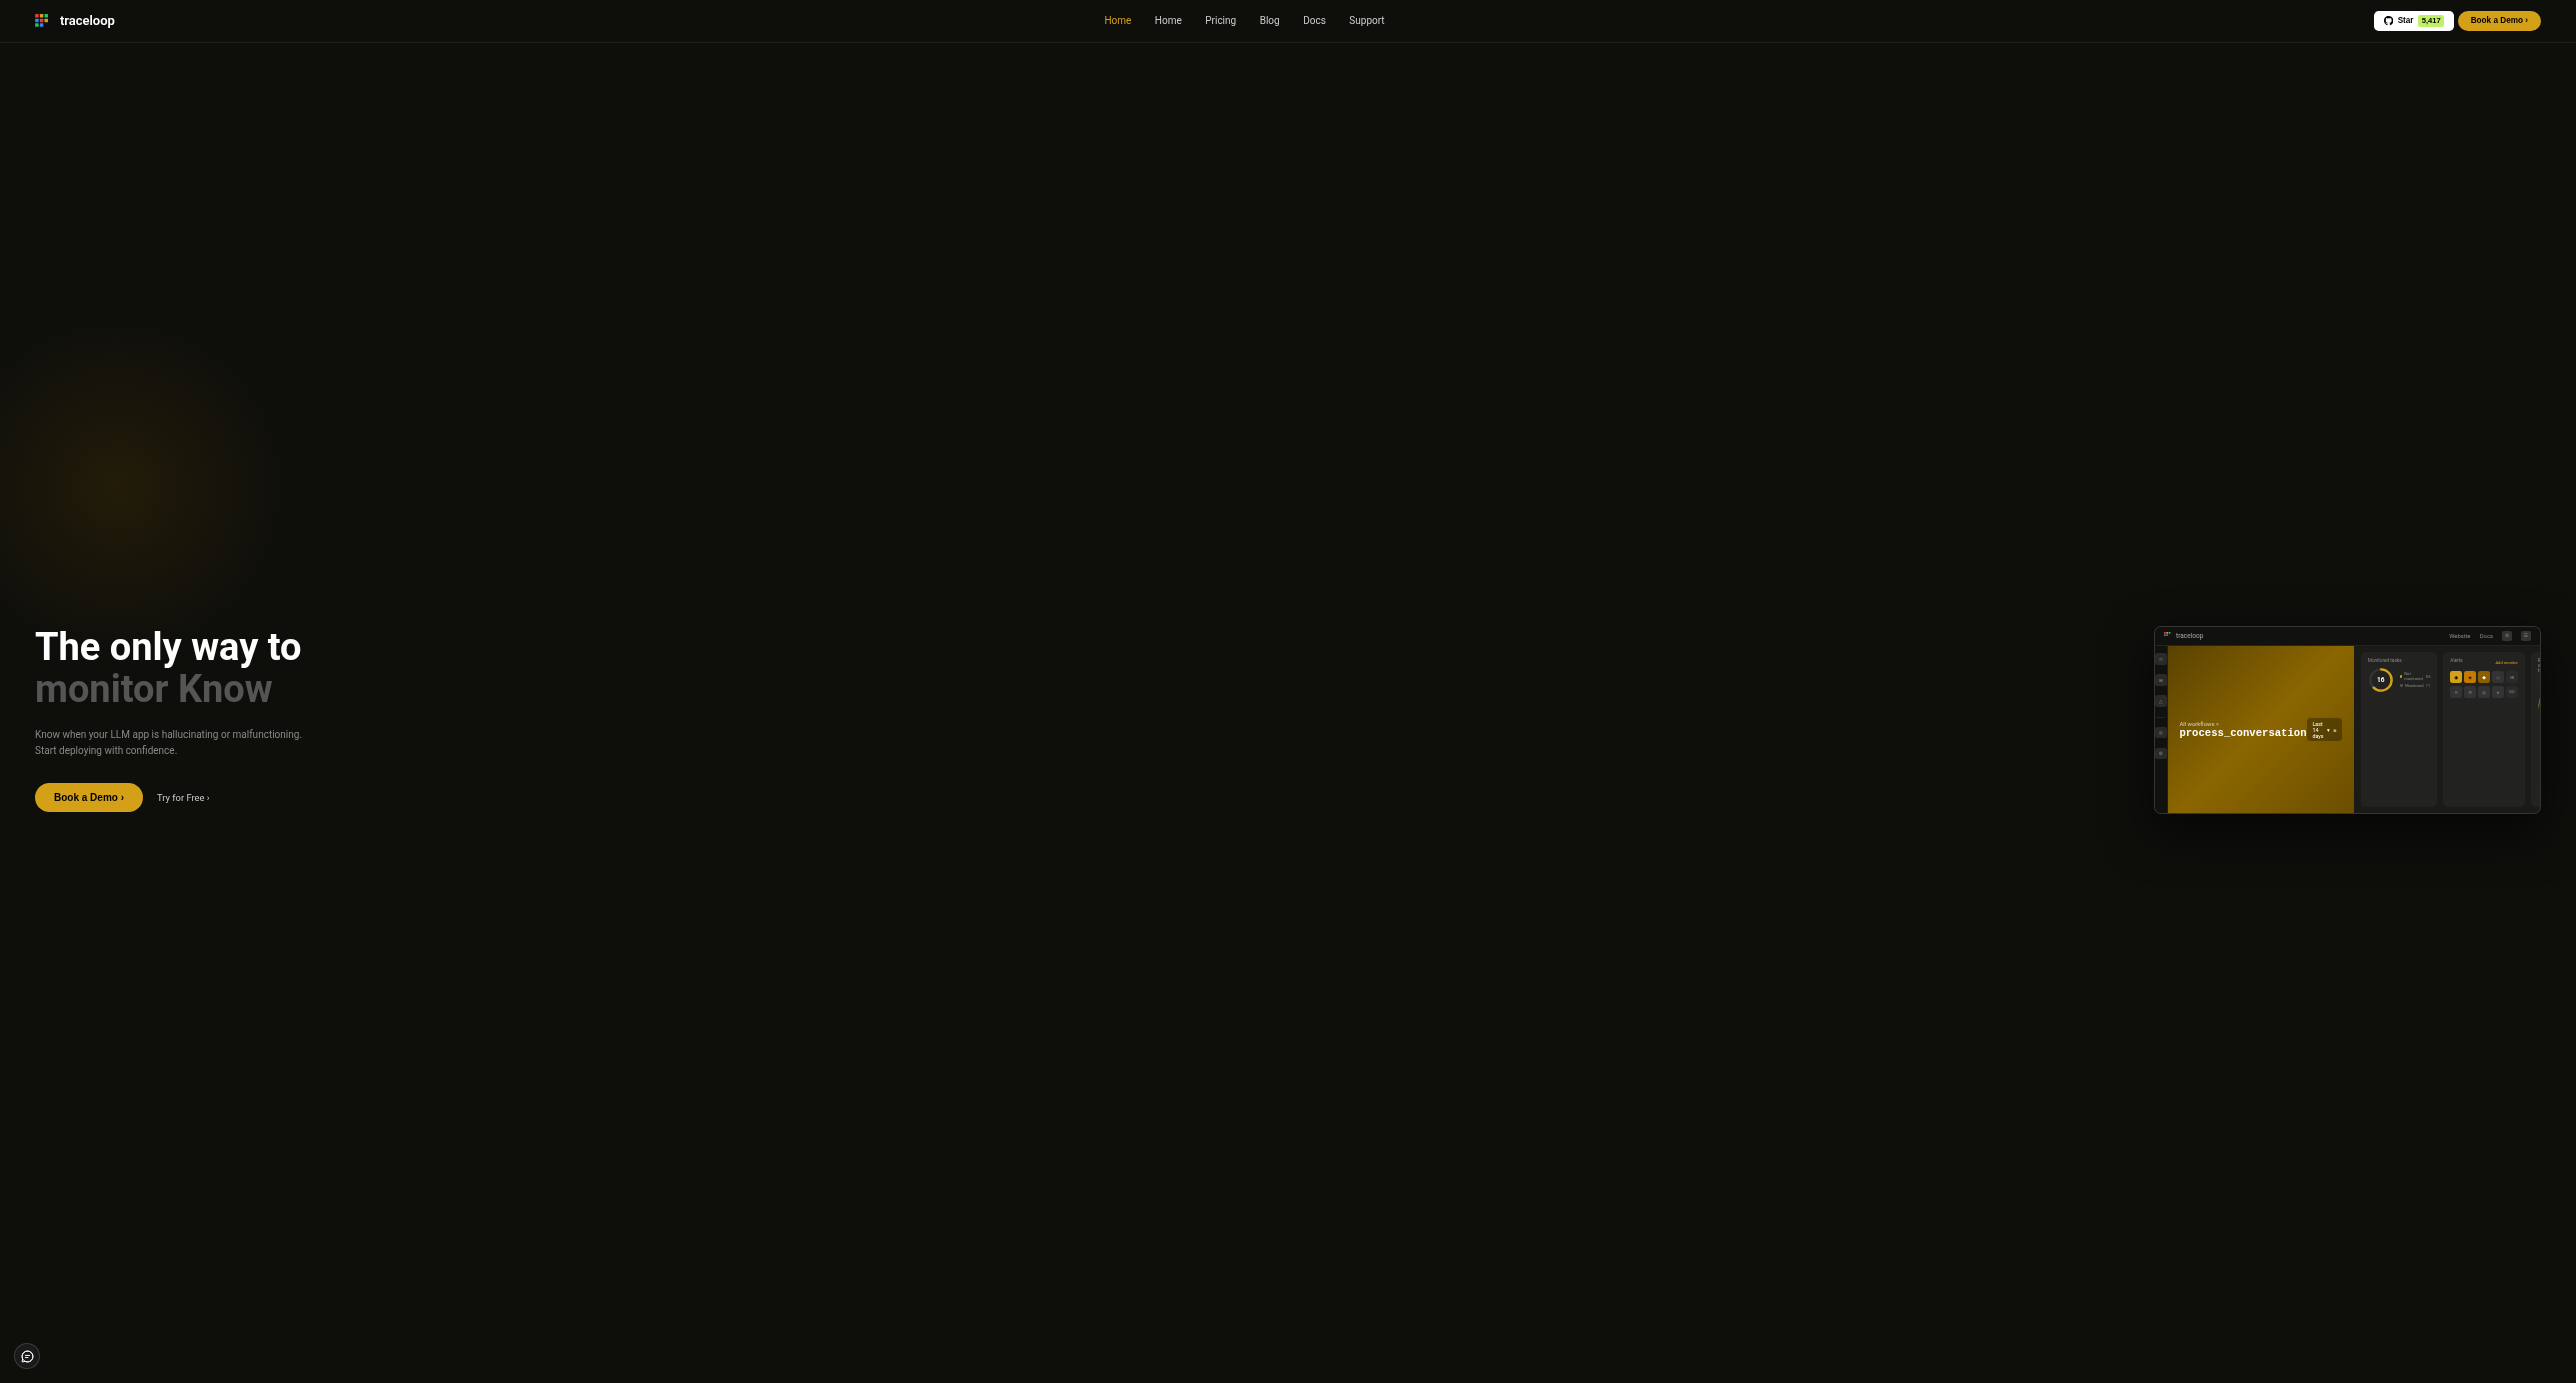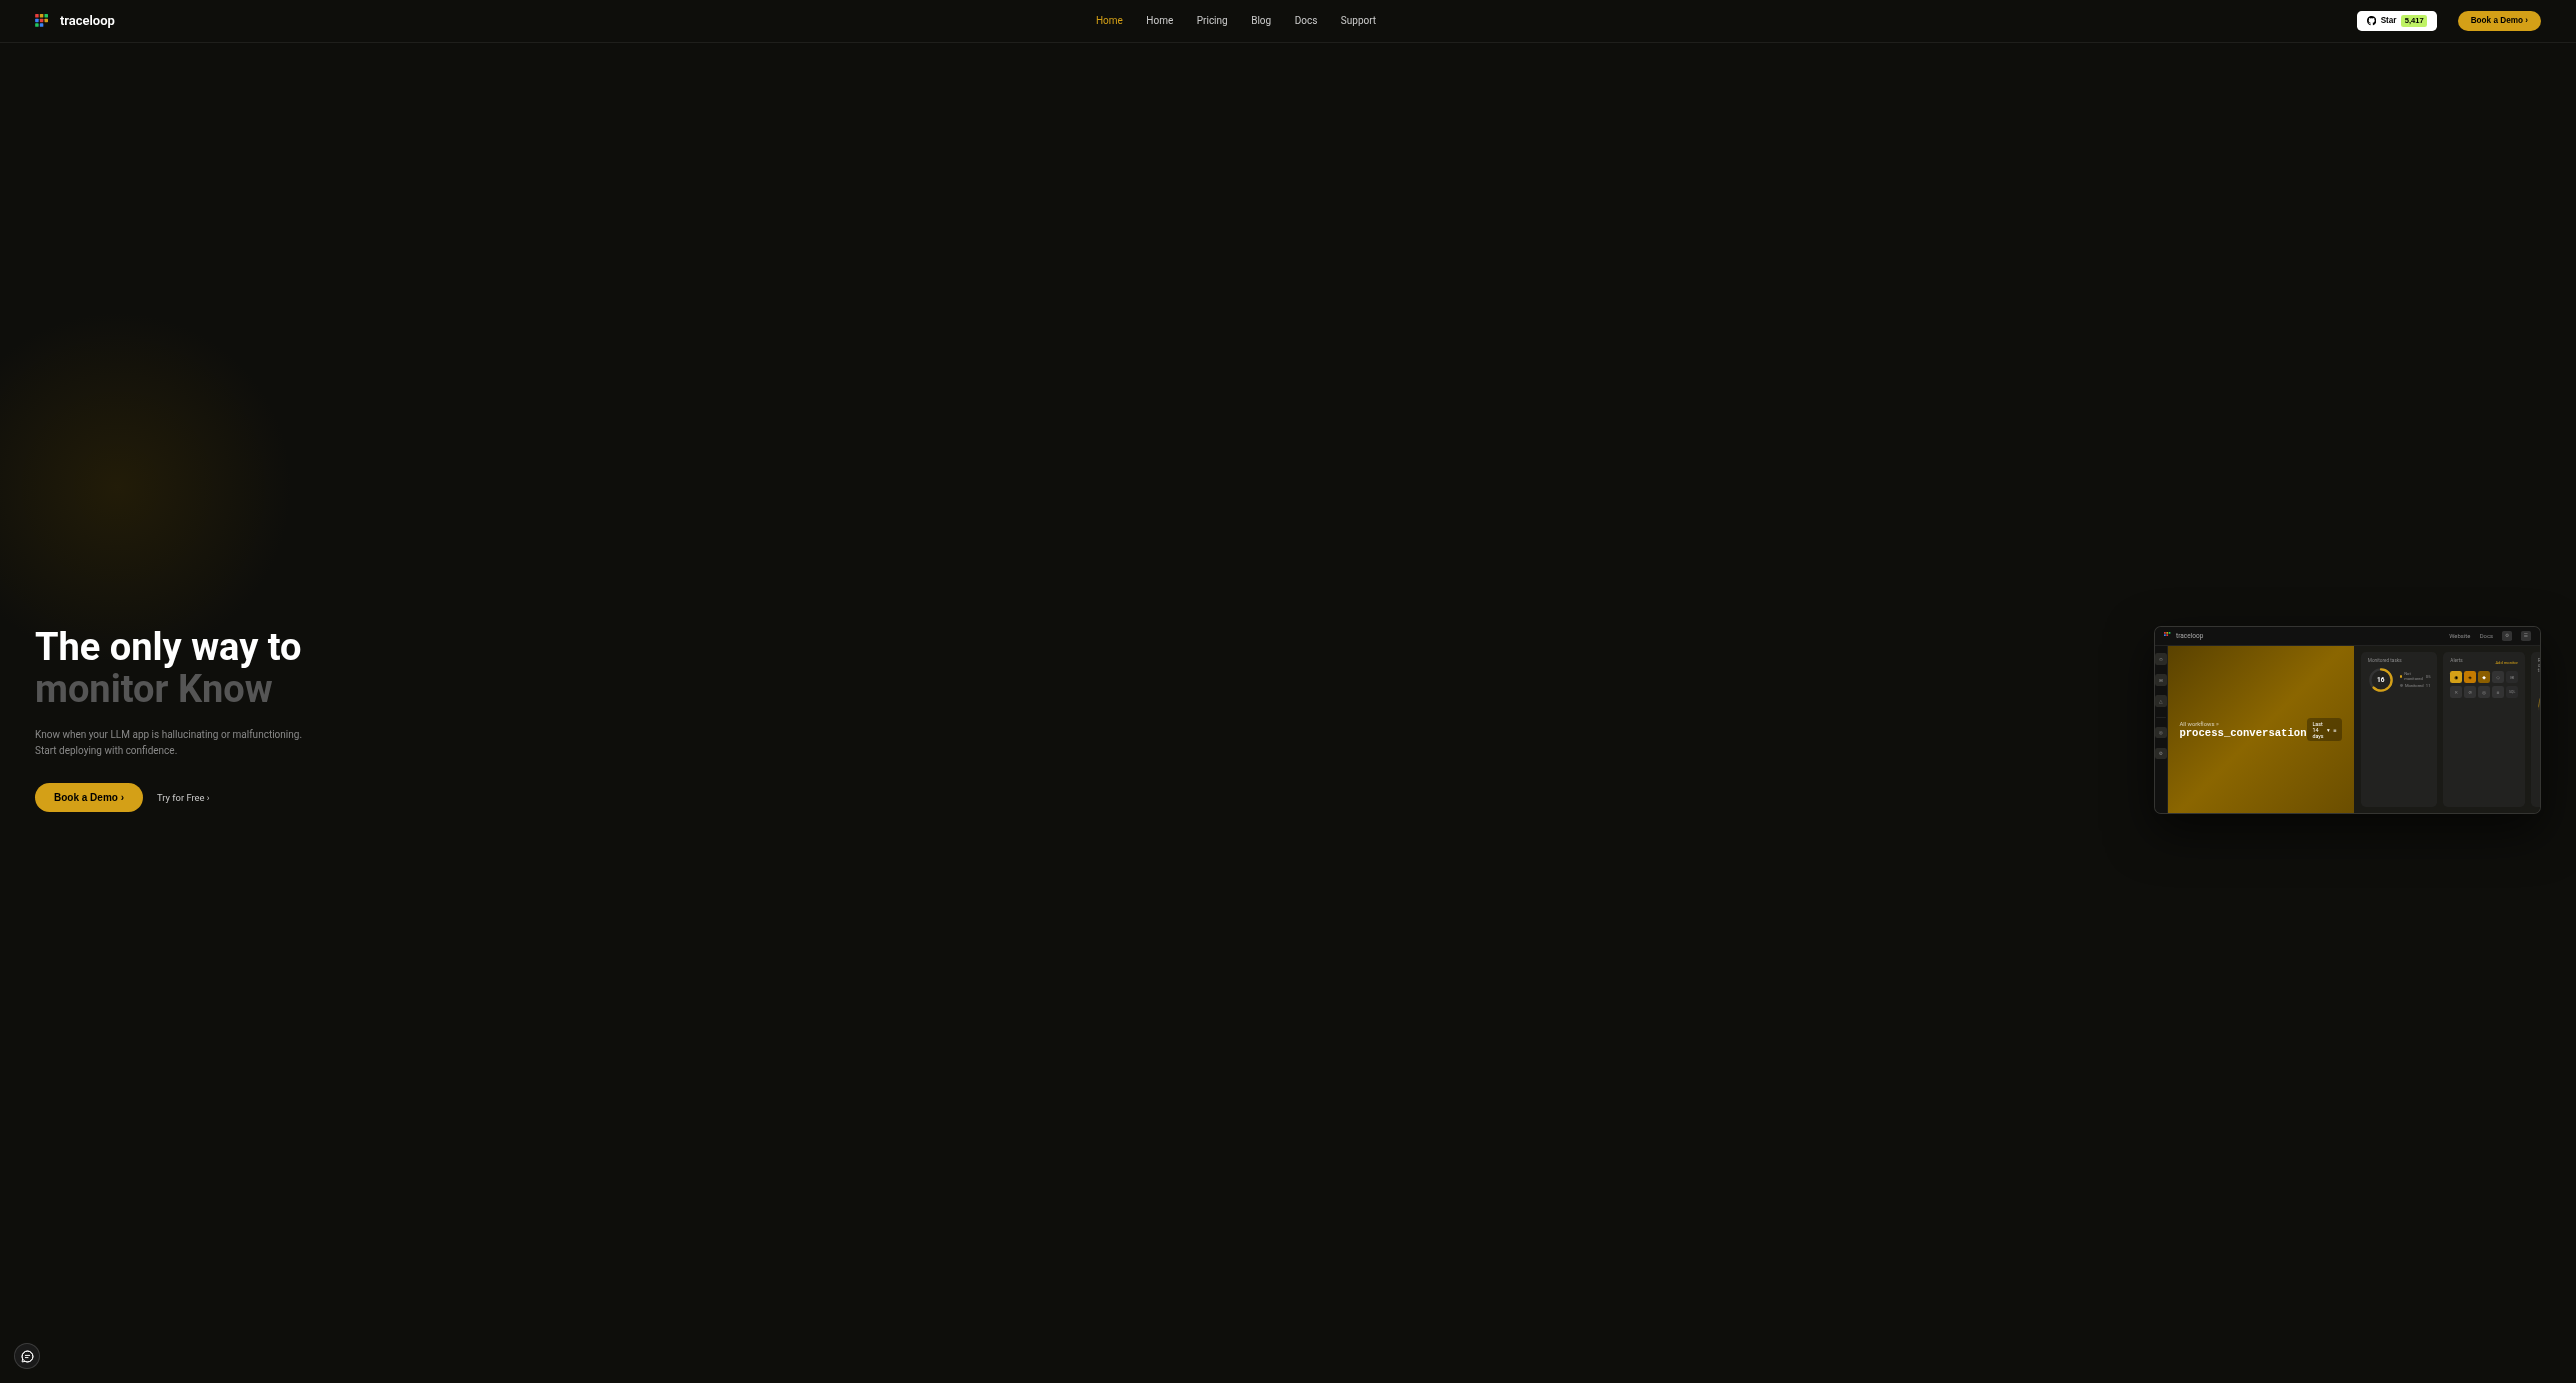--- a/index.html
+++ b/index.html
@@ -53,21 +53,21 @@
       font-size: 10px;
     }
 
     .nav-links li a.active {
       color: #d4a017;
     }
 
     .nav-right {
       display: flex;
       align-items: center;
-      gap: 21px;
+      gap: 4px;
     }
 
     .github-star-btn {
       display: flex;
       align-items: center;
       gap: 4.7px;
       background: #ffffff;
       color: #000000;
       border: none;
       border-radius: 4.7px;

